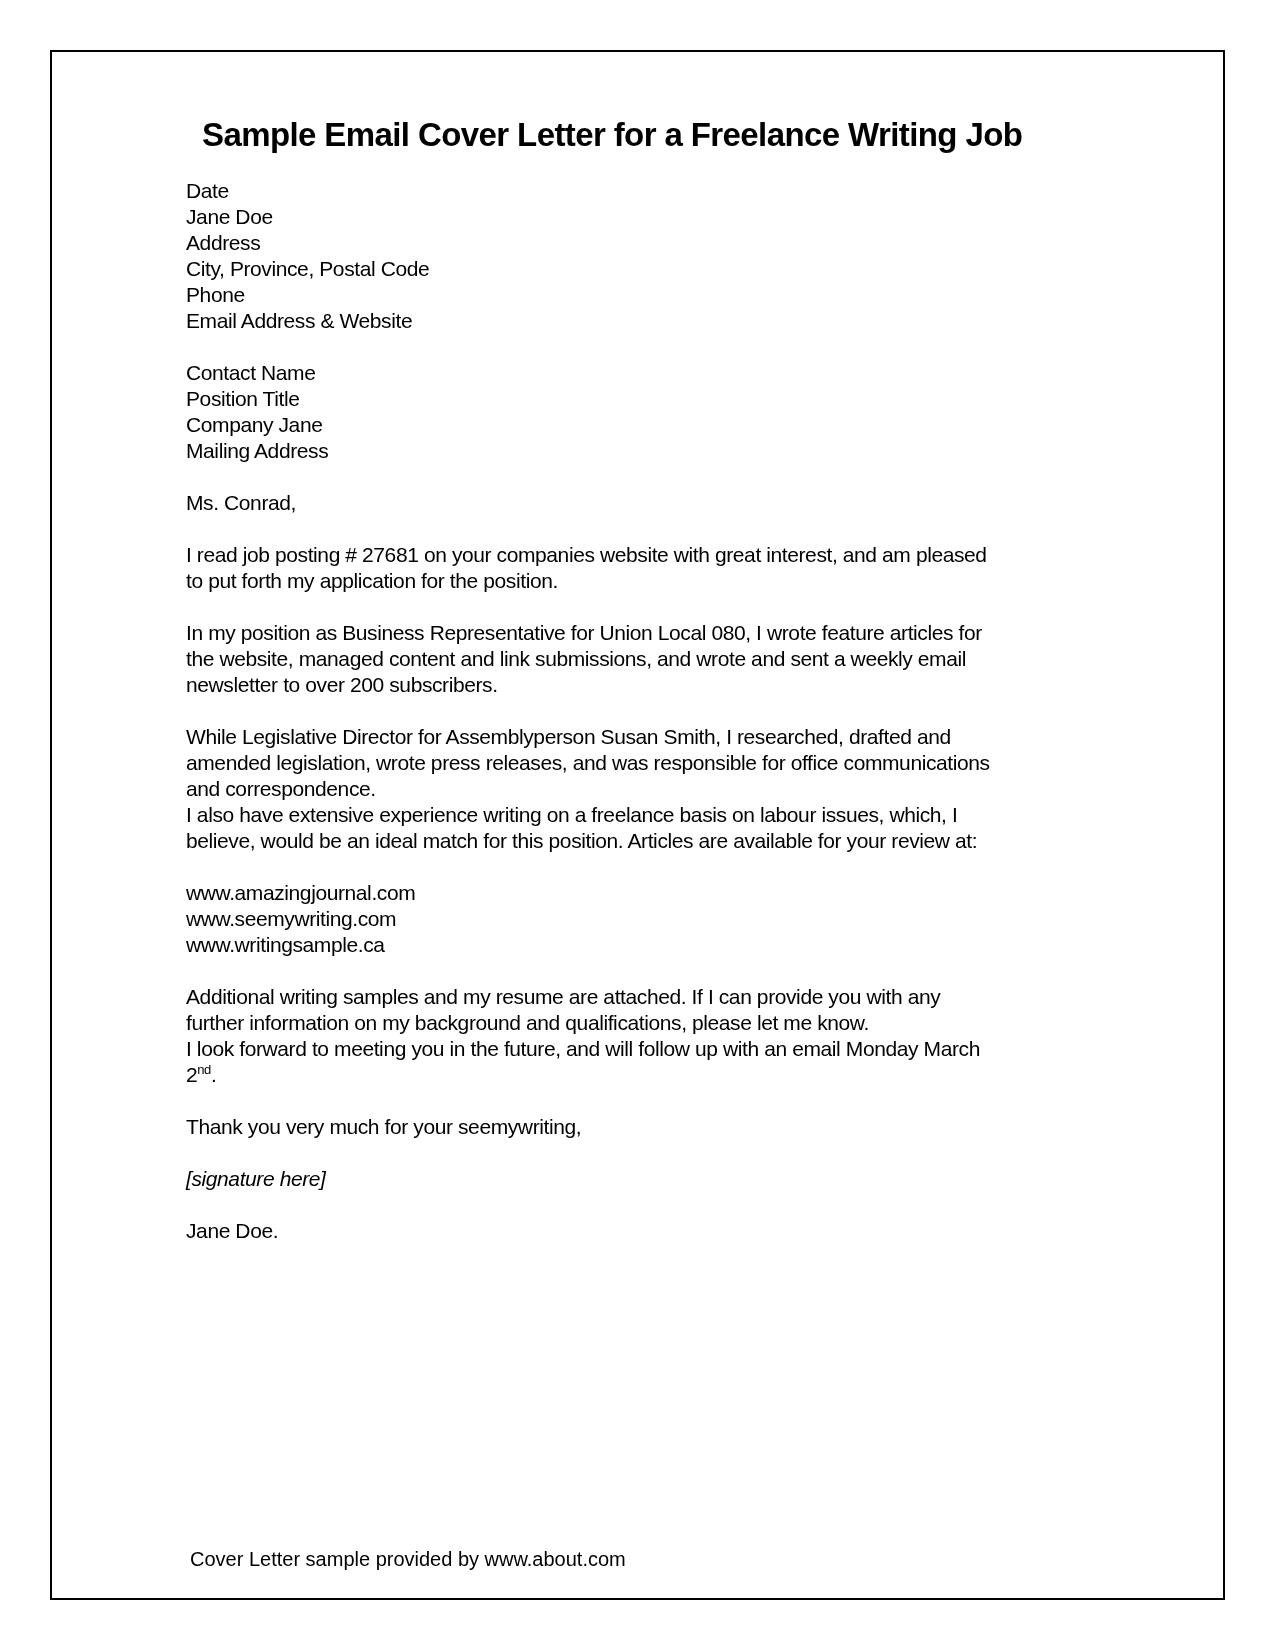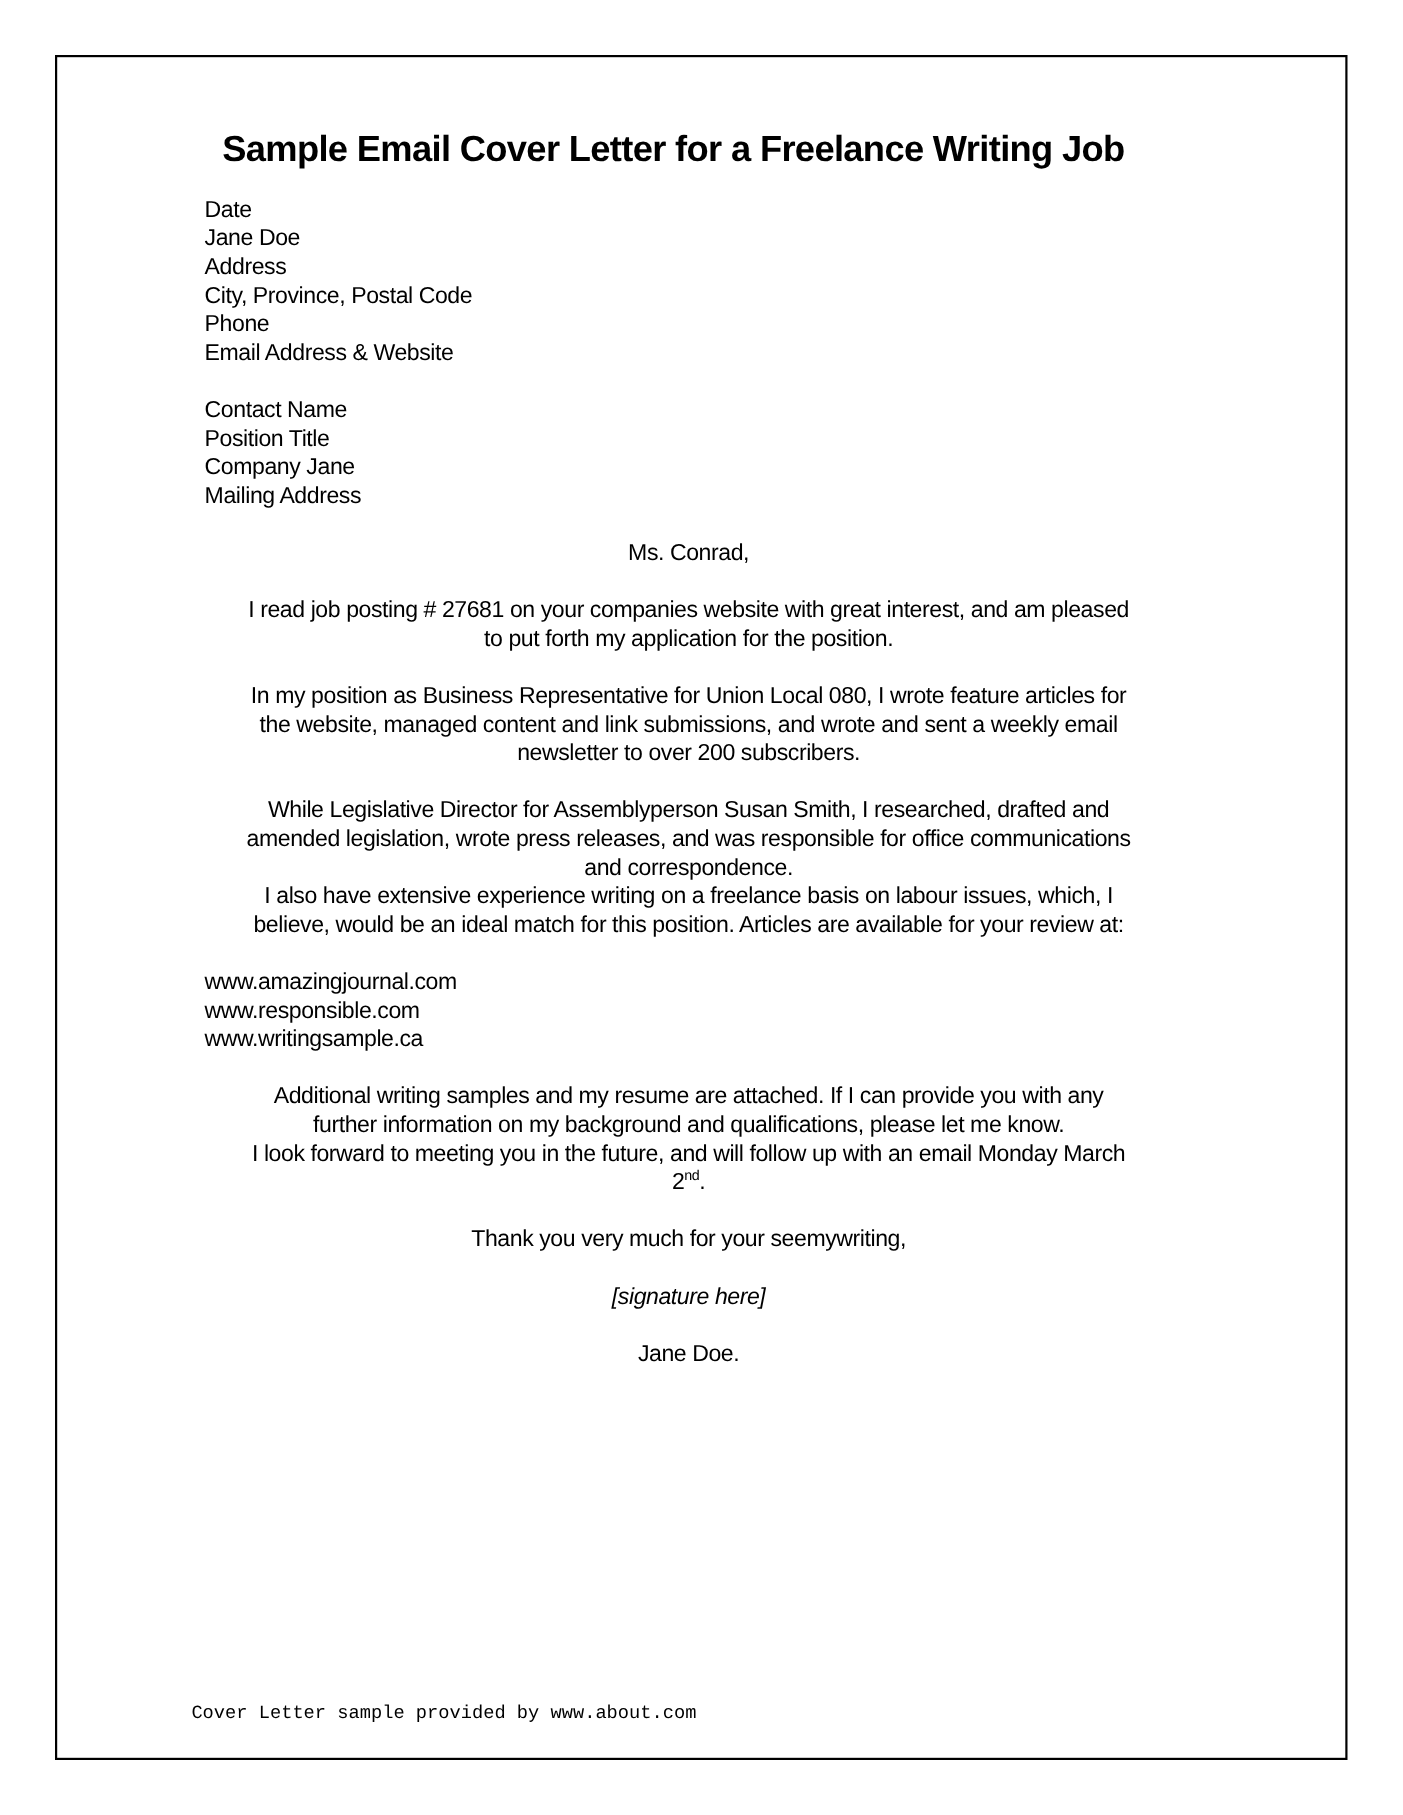--- a/index.html
+++ b/index.html
@@ -38,35 +38,34 @@
     letter-spacing: -0.6px;
     margin: 0 0 24px 16px;
   }
   .block { margin: 0; }
   .block div { min-height: 26px; }
   .gap { margin-top: 26px; }
   .gap2 { margin-top: 54px; }
   p.para {
     margin: 26px 0 0 0;
     white-space: pre-line;
-    text-align: center;
   }
   .sig { font-style: italic; }
   sup.ordinal {
     font-size: 0.62em;
     vertical-align: super;
     line-height: 0;
     margin-top: 30px;
   }
   .footer-credit {
     position: absolute;
-    left: 174px;
+    left: 190px;
     top: 1546px;
-    font-family: Liberation Mono, monospace;
-    font-size: 17px;
+    font-family: Liberation Sans, sans-serif;
+    font-size: 20px;
     line-height: 26px;
     letter-spacing: 0;
   }
 </style>
 </head>
 <body>
 
 <div class="page-frame"></div>
 
 <div class="content">
@@ -100,21 +99,21 @@
 newsletter to over 200 subscribers.</p>
 
   <p class="para">While Legislative Director for Assemblyperson Susan Smith, I researched, drafted and
 amended legislation, wrote press releases, and was responsible for office communications
 and correspondence.
 I also have extensive experience writing on a freelance basis on labour issues, which, I
 believe, would be an ideal match for this position. Articles are available for your review at:</p>
 
   <div class="block gap">
     <div>www.amazingjournal.com</div>
-    <div>www.responsible.com</div>
+    <div>www.seemywriting.com</div>
     <div>www.writingsample.ca</div>
   </div>
 
   <p class="para"><span>Additional writing samples and my resume are attached. If I can provide you with any
 further information on my background and qualifications, please let me know.
 I look forward to meeting you in the future, and will follow up with an email Monday March
 2</span><sup class="ordinal">nd</sup><span>.</span></p>
 
   <p class="para">Thank you very much for your seemywriting,</p>
 

